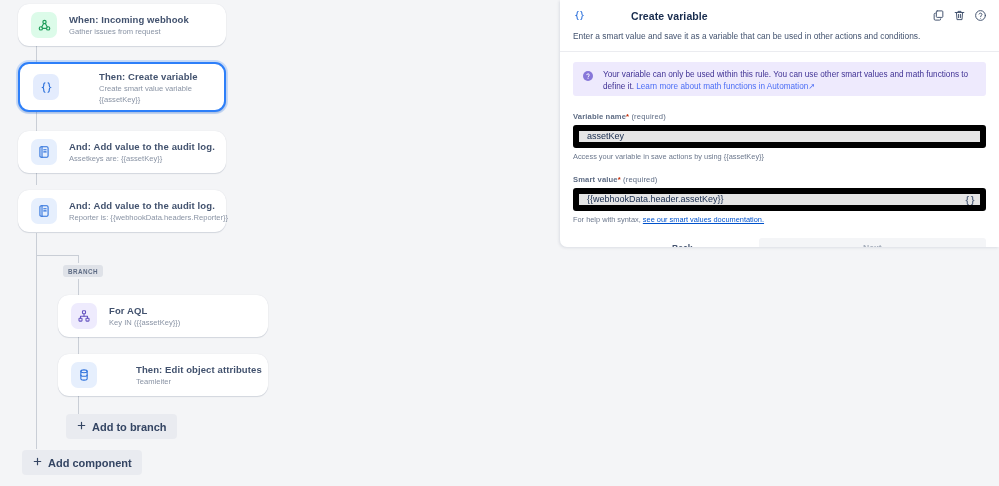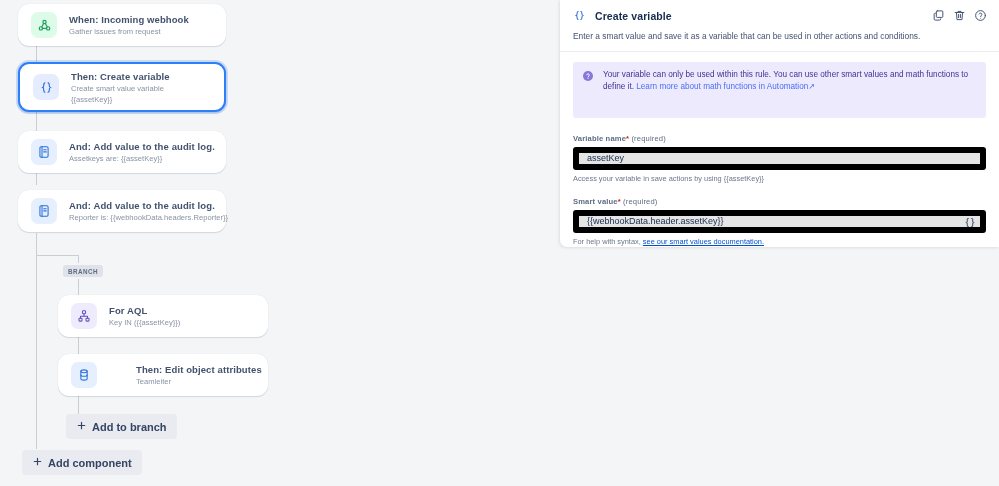--- a/index.html
+++ b/index.html
@@ -25,20 +25,21 @@
   .node {
     position: absolute;
     background: #ffffff;
     border-radius: 11px;
     display: flex; align-items: center;
     box-shadow: 0 1px 1px rgba(9,30,66,0.13), 0 0 1px rgba(9,30,66,0.13);
   }
   .node.selected {
     border: 2px solid #2d7ff9;
     box-shadow: 0 0 0 2px rgba(45,127,249,0.22), 0 1px 2px rgba(9,30,66,0.18);
+    gap: 28px;
   }
   .node-icon {
     width: 26px; height: 26px; border-radius: 7px;
     margin-left: 13px;
     display: flex; align-items: center; justify-content: center;
     flex: 0 0 auto;
   }
   .ic-green  { background: #dcfbe9; }
   .ic-blue   { background: #e4ecfd; }
   .ic-blue2  { background: #e6effd; }
@@ -81,38 +82,38 @@
     box-shadow: -1px 1px 3px rgba(9,30,66,0.10);
     overflow: hidden;
   }
   .panel-head {
     display: flex; align-items: center;
     padding: 7px 12px 0 13px;
     height: 24px;
   }
   .panel-head-icon { margin-right: 9px; display: flex; }
   .panel-title {
-    font-size: 10.5px; color: #172b4d; font-weight: 600; letter-spacing: .1px;
+    font-size: 10.5px; color: #172b4d; font-weight: 600; letter-spacing: .1px; margin-left: 36px;
   }
   .head-actions { margin-left: auto; display: flex; align-items: center; gap: 8px; }
   .head-actions span { display: flex; cursor: pointer; }
 
   .panel-desc {
     font-size: 8.4px; color: #42526e; line-height: 12px;
     padding: 6px 13px 0 13px;
   }
 
   .hr { height: 1px; background: #ebecf0; margin: 9px 0 0 0; }
 
   .banner {
     margin: 10px 13px 16px 13px;
     background: #eeeafd;
     border-radius: 3px;
     display: flex;
-    padding: 7px 9px 24px 9px;
+    padding: 7px 9px 2px 9px;
   }
   .banner-icon { flex: 0 0 auto; margin-right: 9px; margin-top: 1px; display: flex; }
   .banner-text { font-size: 8.2px; color: #403294; line-height: 12.4px; }
   .banner-link { color: #4c6ef5; text-decoration: none; }
 
   .field { margin: 13px 13px 0 13px; }
   .field-label {
     font-size: 7.6px; font-weight: 700; color: #5e6c84;
     letter-spacing: .15px; margin-bottom: 4px;
   }

